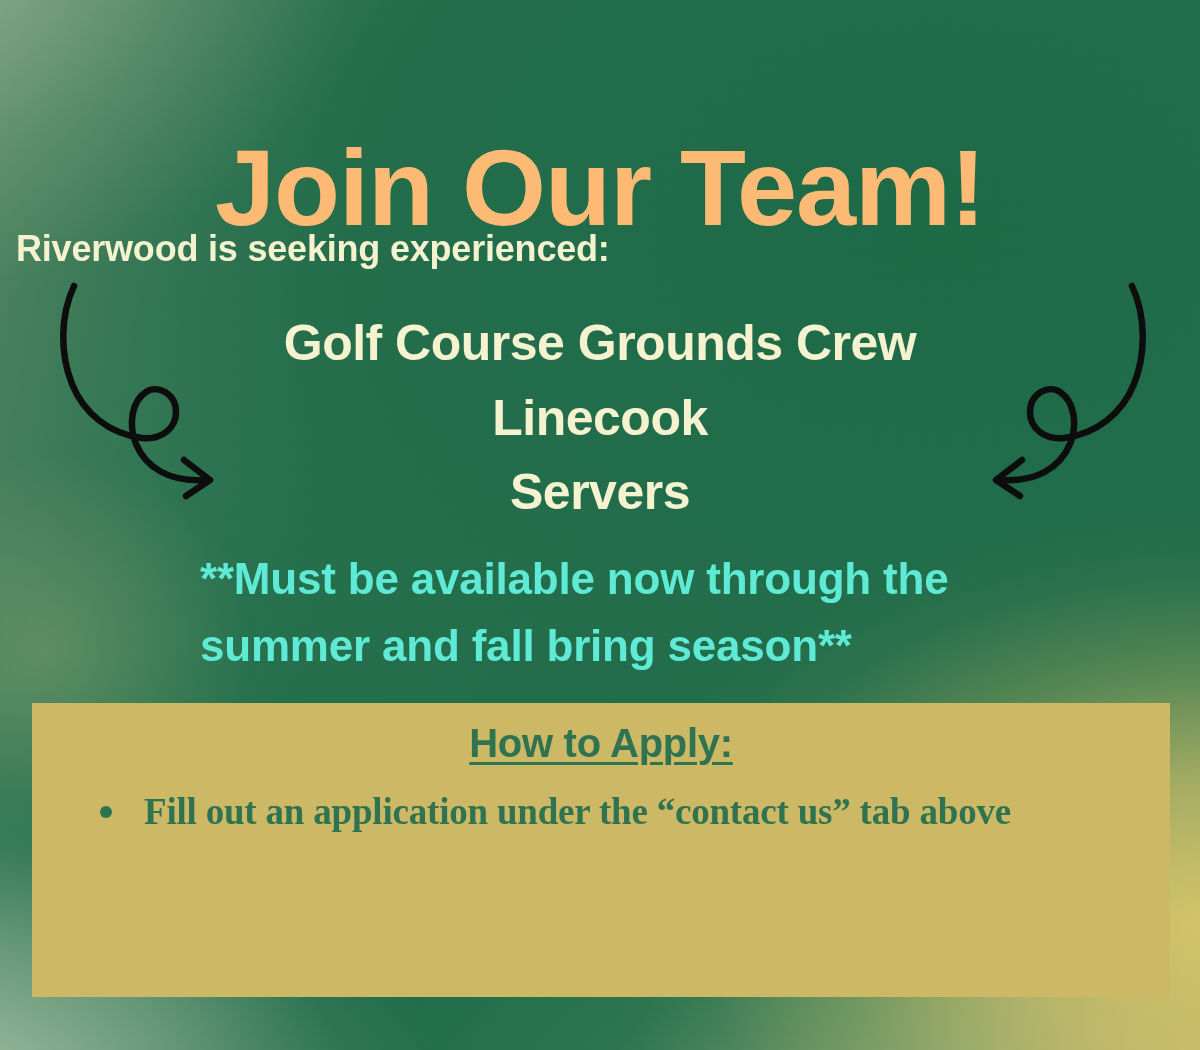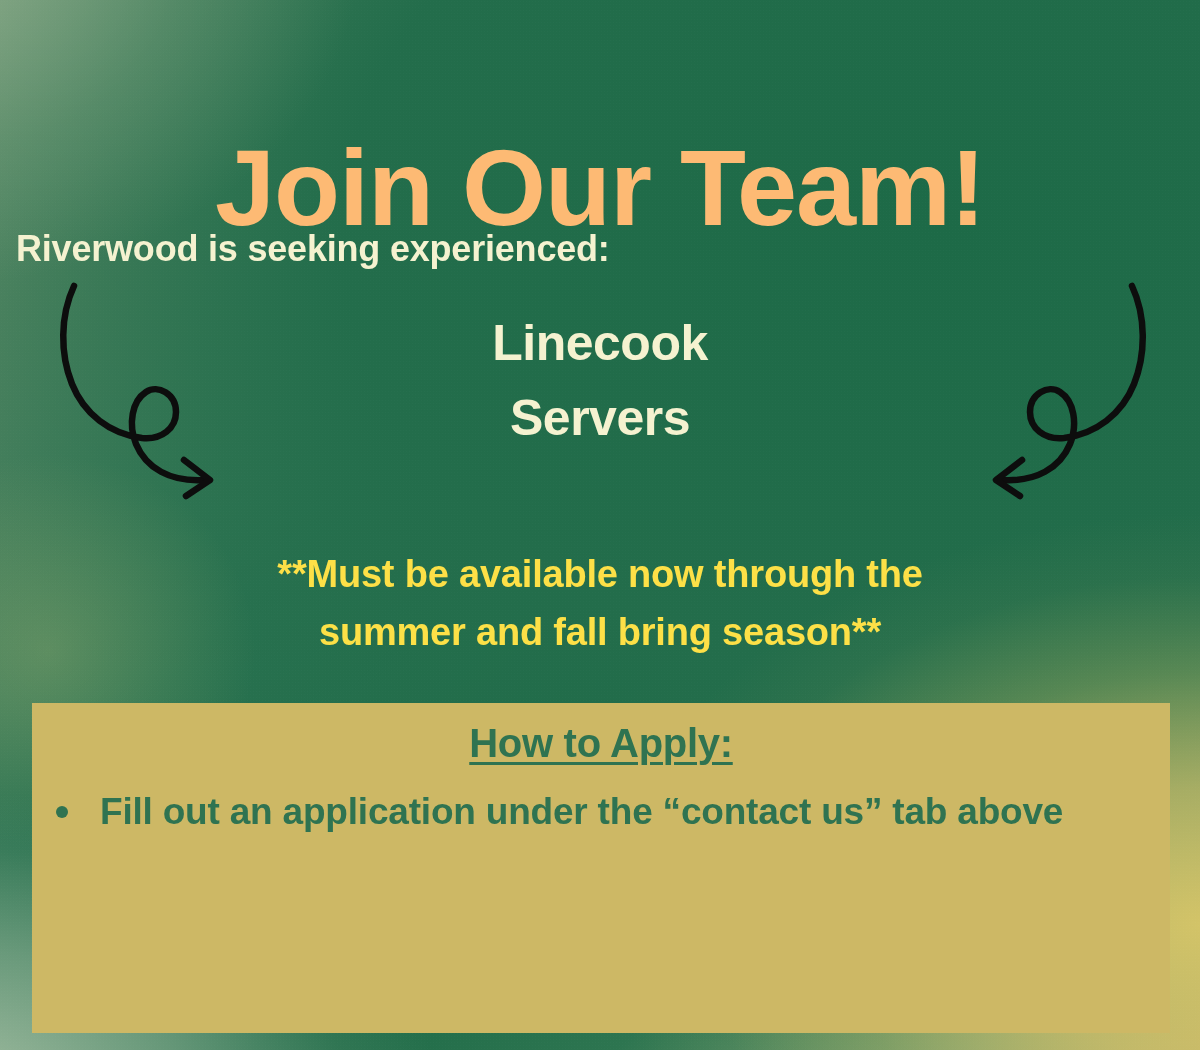--- a/index.html
+++ b/index.html
@@ -104,52 +104,52 @@
     line-height: 1.49;
     letter-spacing: -0.5px;
   }
 
   
   .note {
     position: absolute;
     top: 546px;
     left: 200px;
     right: 200px;
-    text-align: center;
-    font-size: 38px;
+    font-size: 44px;
     font-weight: 700;
     line-height: 1.52;
-    color: #fde047;
+    color: #5eead4;
     letter-spacing: -0.2px;
   }
 
   
   .apply-panel {
     position: absolute;
     left: 32px;
     top: 703px;
     width: 1138px;
-    height: 330px;
+    height: 294px;
     background: #cdb865;
   }
   .apply-title {
     margin-top: 18px;
     text-align: center;
     font-size: 40px;
     font-weight: 700;
     color: #2f7351;
     text-decoration: underline;
     text-underline-offset: 5px;
     text-decoration-thickness: 3px;
     letter-spacing: -0.3px;
   }
   .apply-list {
     list-style: none;
     margin: 18px 0 0 0;
-    padding: 0 44px 0 68px;
+    padding: 0 44px 0 112px;
+    font-family: Liberation Serif, serif;
   }
   .apply-item {
     position: relative;
     font-size: 37px;
     font-weight: 700;
     color: #2f7351;
     line-height: 1.52;
     margin-bottom: 6px;
     letter-spacing: -0.2px;
   }
@@ -199,20 +199,21 @@
     </g>
   </svg>
 
   <div class="content">
 
     <h1 class="headline">Join Our Team!</h1>
 
     <div class="intro">Riverwood is seeking experienced:</div>
 
     <div class="jobs">
+      <div class="job">Golf Course Grounds Crew</div>
       <div class="job">Linecook</div>
       <div class="job">Servers</div>
     </div>
 
     <div class="note">
       <div>**Must be available now through the</div>
       <div>summer and fall bring season**</div>
     </div>
 
     <div class="apply-panel">

